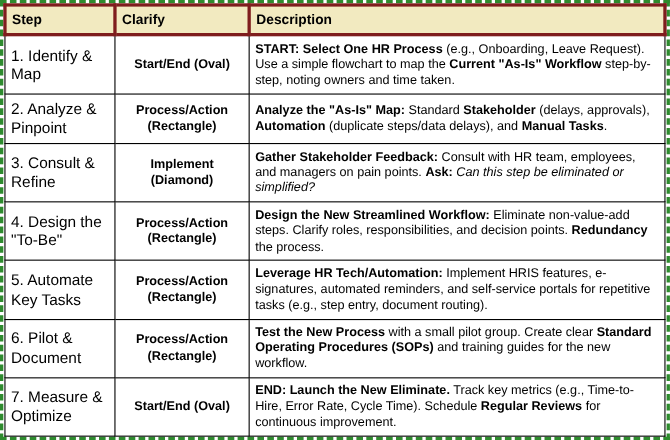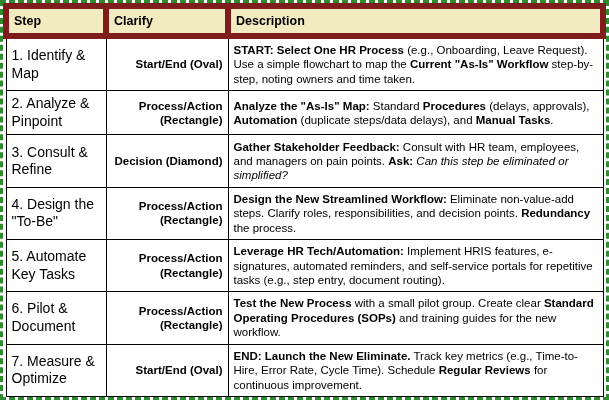--- a/index.html
+++ b/index.html
@@ -26,21 +26,21 @@
     width: 100%;
     height: 100%;
     table-layout: fixed;
   }
   table.flow-table col.c-step { width: 100px; }
   table.flow-table col.c-symbol { width: 122px; }
   table.flow-table col.c-desc { width: auto; }
 
   thead th {
     background: #f2eac0;
-    border: 6px solid #7f1d1d;
+    border: 3px solid #7f1d1d;
     text-align: left;
     font-size: 12.5px;
     font-weight: bold;
     color: #000000;
     padding: 3px 5px;
     height: 18px;
     vertical-align: middle;
   }
   tbody td {
     border: 1px solid #000000;
@@ -51,21 +51,21 @@
     line-height: 1.25;
   }
   td.step {
     font-weight: normal;
     font-size: 14px;
     vertical-align: middle;
   }
   td.symbol {
     font-weight: bold;
     font-size: 11.5px;
-    text-align: right;
+    text-align: center;
     vertical-align: middle;
   }
   td.desc {
     vertical-align: middle;
     text-align: left;
   }
   .b { font-weight: bold; }
   .i { font-style: italic; }
 </style>
 </head>
@@ -87,25 +87,25 @@
     </thead>
     <tbody id="table-body">
         <tr>
           <td class="step">1. Identify &amp; Map</td>
           <td class="symbol">Start/End (Oval)</td>
           <td class="desc"><span class="b">START: Select One HR Process</span><span> (e.g., Onboarding, Leave Request). Use a simple flowchart to map the </span><span class="b">Current "As-Is" Workflow</span><span> step-by-step, noting owners and time taken.</span></td>
         </tr>
         <tr>
           <td class="step">2. Analyze &amp; Pinpoint</td>
           <td class="symbol">Process/Action (Rectangle)</td>
-          <td class="desc"><span class="b">Analyze the "As-Is" Map: </span><span>Standard </span><span class="b">Procedures</span><span> (delays, approvals), </span><span class="b">Automation</span><span> (duplicate steps/data delays), and </span><span class="b">Manual Tasks</span><span>.</span></td>
+          <td class="desc"><span class="b">Analyze the "As-Is" Map: </span><span>Standard </span><span class="b">Stakeholder</span><span> (delays, approvals), </span><span class="b">Automation</span><span> (duplicate steps/data delays), and </span><span class="b">Manual Tasks</span><span>.</span></td>
         </tr>
         <tr>
           <td class="step">3. Consult &amp; Refine</td>
-          <td class="symbol">Decision (Diamond)</td>
+          <td class="symbol">Implement (Diamond)</td>
           <td class="desc"><span class="b">Gather Stakeholder Feedback:</span><span> Consult with HR team, employees, and managers on pain points. </span><span class="b">Ask:</span><span class="i"> Can this step be eliminated or simplified?</span></td>
         </tr>
         <tr>
           <td class="step">4. Design the "To-Be"</td>
           <td class="symbol">Process/Action (Rectangle)</td>
           <td class="desc"><span class="b">Design the New Streamlined Workflow:</span><span> Eliminate non-value-add steps. Clarify roles, responsibilities, and decision points. </span><span class="b">Redundancy</span><span> the process.</span></td>
         </tr>
         <tr>
           <td class="step">5. Automate Key Tasks</td>
           <td class="symbol">Process/Action (Rectangle)</td>

